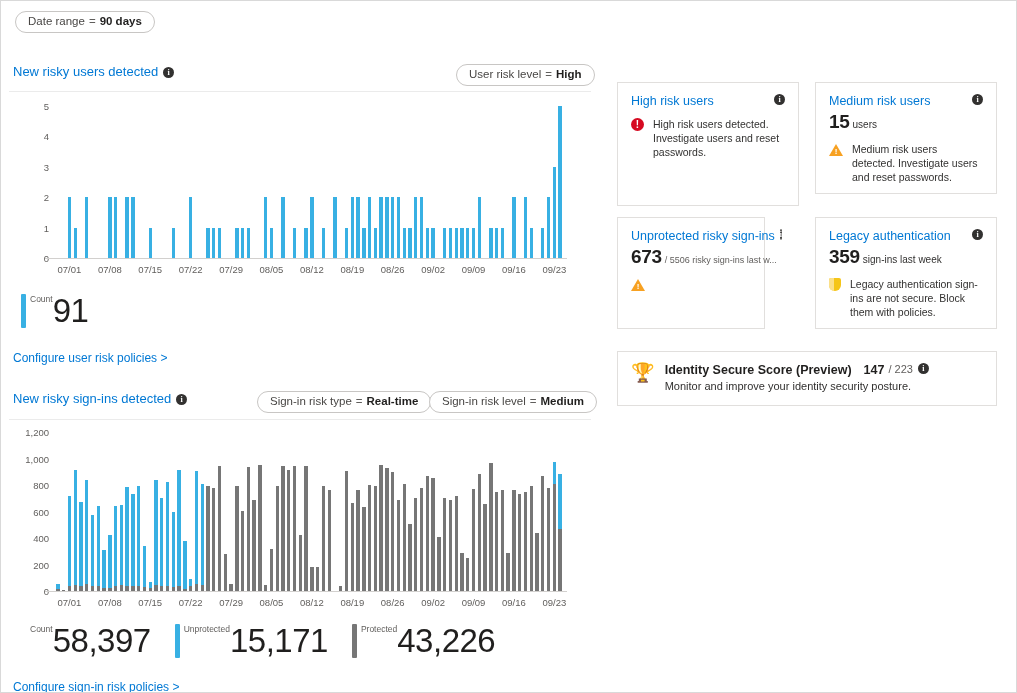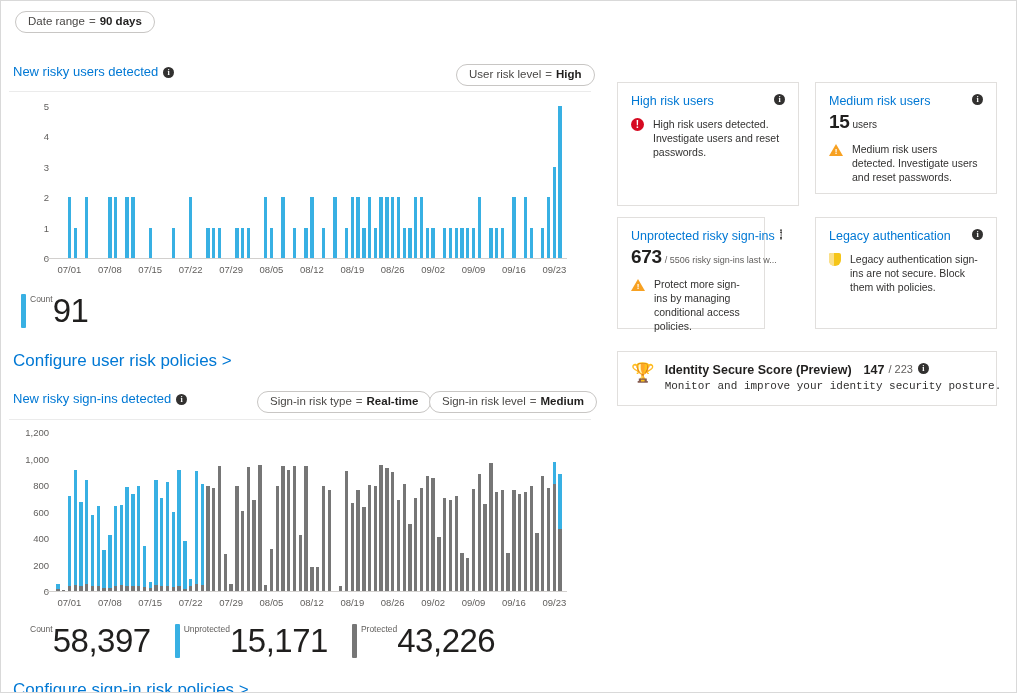--- a/index.html
+++ b/index.html
@@ -105,21 +105,21 @@
     white-space: nowrap;
   }
   .total-value {
     font-size: 33px; font-weight: 300; color: #201f1e;
     line-height: 34px; letter-spacing: -0.5px;
     white-space: nowrap;
   }
 
   .link {
     position: absolute;
-    font-size: 17px;
+    font-size: 12px;
     color: #0078d4;
     cursor: pointer;
     white-space: nowrap;
     text-align: right;
   }
 
   
   .card {
     position: absolute;
     background: #ffffff;
@@ -191,21 +191,21 @@
     border: 1px solid #e1dfdd;
     padding: 11px 13px;
     display: flex;
     align-items: flex-start;
   }
   .trophy { flex: 0 0 auto; font-size: 19px; line-height: 19px; margin-right: 10px; color: #f2a81d; }
   .score-line { display: flex; align-items: flex-start; white-space: nowrap; }
   .score-title { font-size: 12.5px; font-weight: bold; color: #201f1e; }
   .score-num { font-size: 12.5px; font-weight: bold; color: #201f1e; margin-left: 12px; }
   .score-den { font-size: 11px; color: #605e5c; margin-left: 4px; }
-  .score-sub { font-size: 11px; color: #323130; margin-top: 3px; white-space: nowrap; font-family: Liberation Mono, monospace; }
+  .score-sub { font-size: 11px; color: #323130; margin-top: 3px; white-space: nowrap; }
 </style>
 </head>
 <body>
 
 <div id="page">
 
   <div id="date-range-pill" class="pill">
     <span class="pk">Date range</span>
     <span class="peq">=</span>
     <span class="pv">90 days</span>
@@ -521,28 +521,30 @@
   <div class="card" style="left:616px; top:216px; width:148px; height:112px;">
     <div class="card-head">
       <span class="card-title">Unprotected risky sign-ins</span>
       <span class="info-dot dark">i</span>
     </div>
     <div class="card-metric">
       <span class="big">673</span><span class="suffix" style="font-size:9px;color:#605e5c;">/ 5506 risky sign-ins last w...</span>
     </div>
     <div class="card-advice">
       <span class="ico warn"></span>
-      <span class="atxt">Protect more sign-ins by managing conditional access policies.</span>
     </div>
   </div>
 
   <div class="card" style="left:814px; top:216px; width:182px; height:112px;">
     <div class="card-head">
       <span class="card-title">Legacy authentication</span>
       <span class="info-dot dark">i</span>
+    </div>
+    <div class="card-metric">
+      <span class="big">359</span><span class="suffix">sign-ins last week</span>
     </div>
     <div class="card-advice">
       <span class="ico shield"></span>
       <span class="atxt">Legacy authentication sign-ins are not secure. Block them with policies.</span>
     </div>
   </div>
 
   <div class="score-card" style="left:616px; top:350px; width:380px; height:55px;">
     <span class="trophy">🏆</span>
     <div style="flex:1;">

